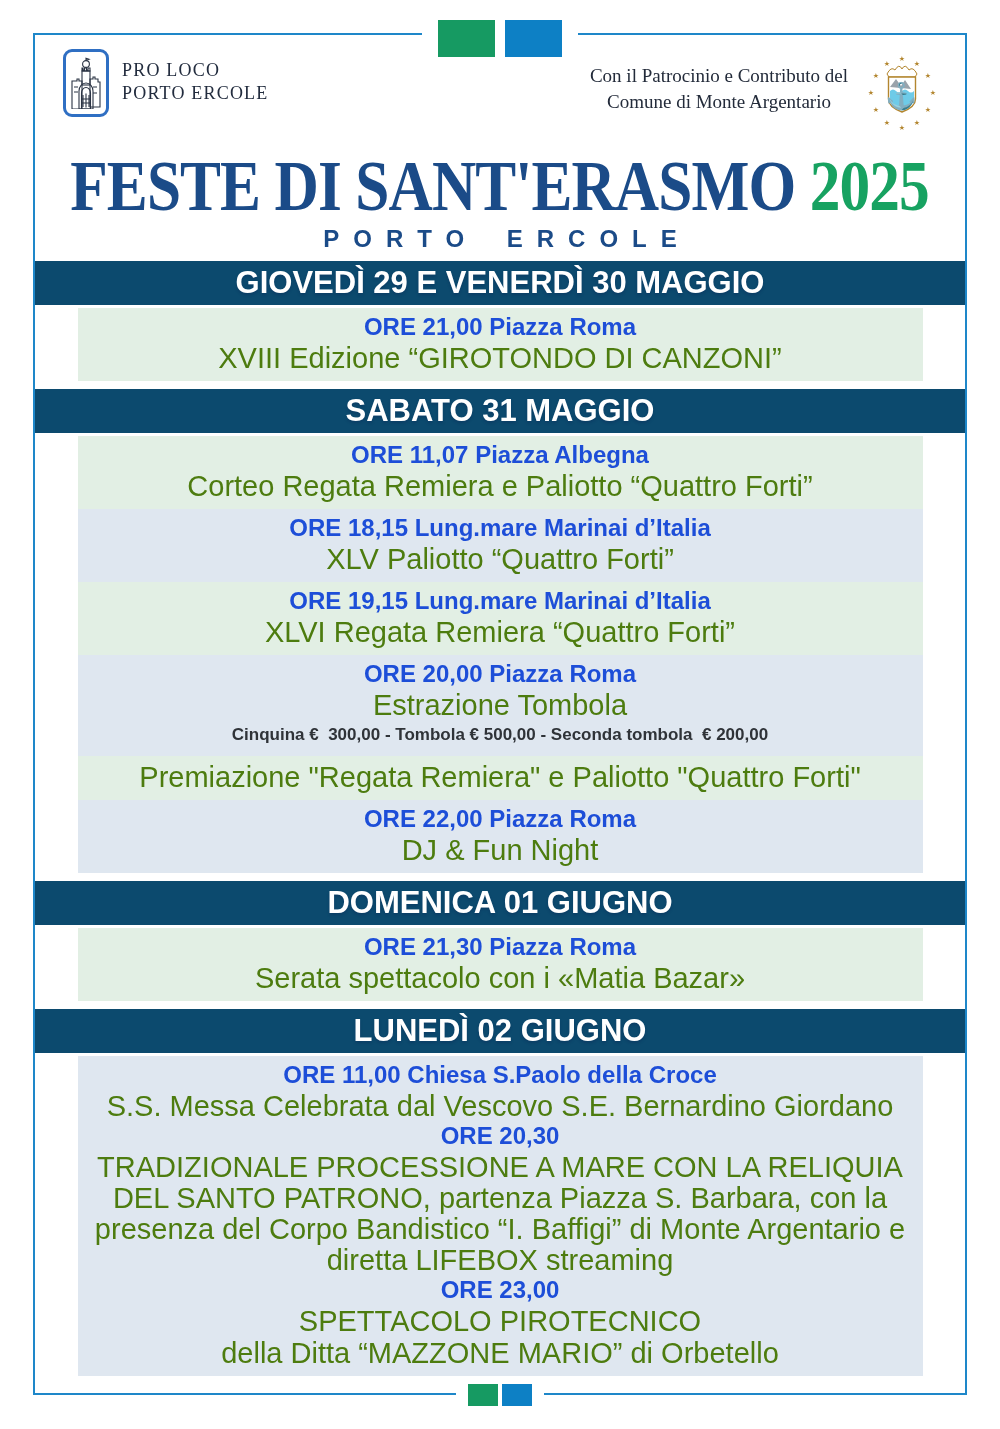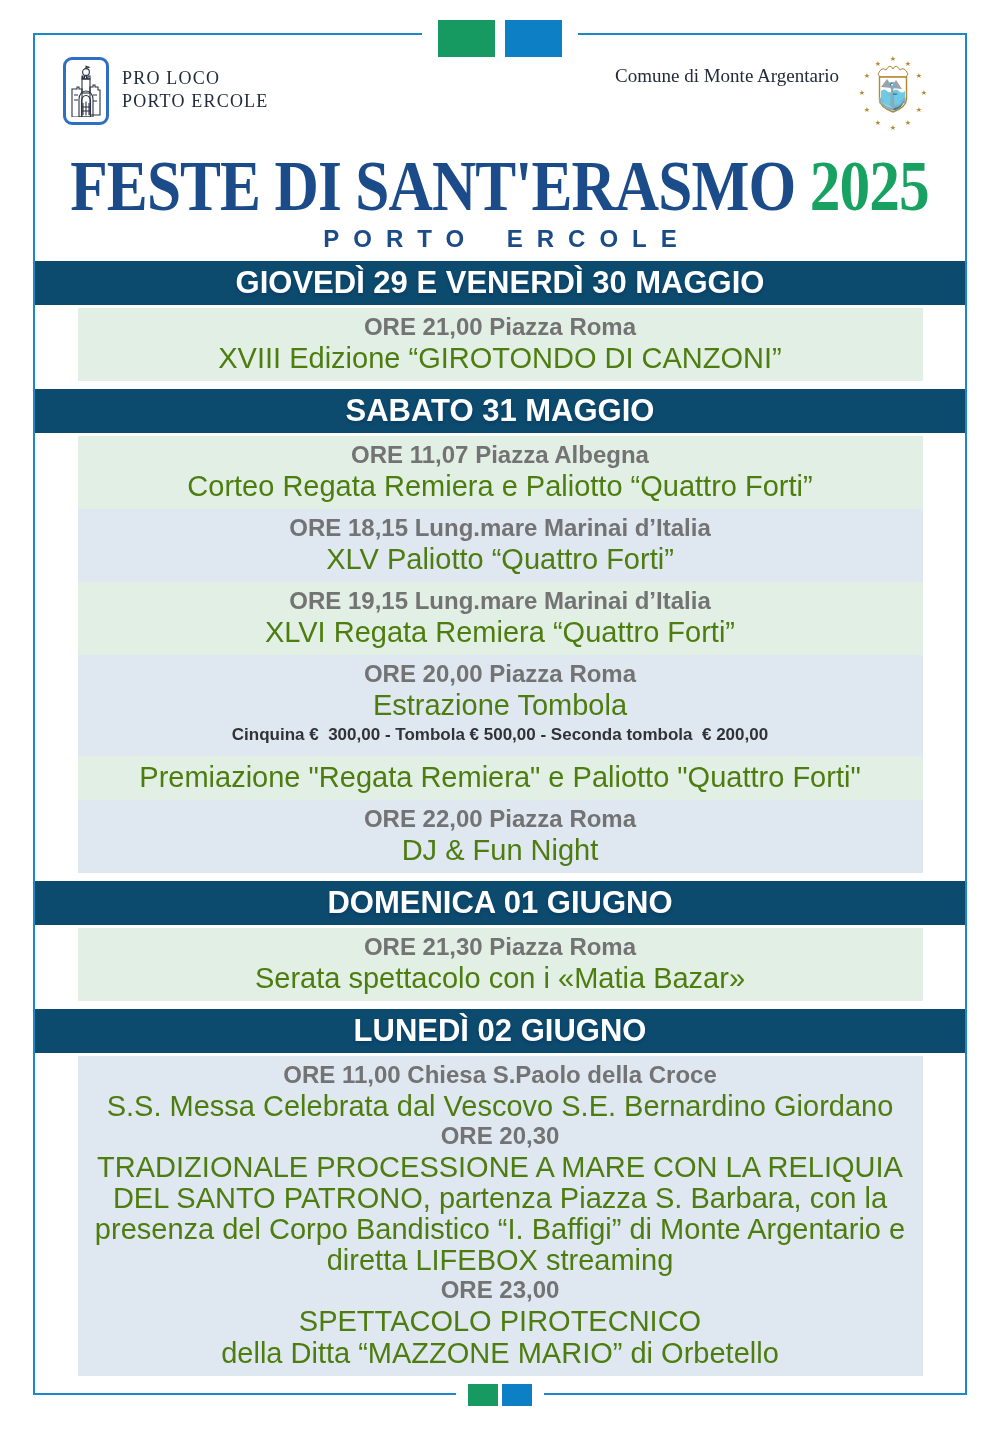--- a/index.html
+++ b/index.html
@@ -10,41 +10,41 @@
   
   .accent-band{position:absolute;left:50%;transform:translateX(-50%);display:flex;align-items:center;background:#ffffff;z-index:5;}
   .accent-top{top:20px;gap:10px;padding:0 16px;}
   .accent-bottom{top:1384px;gap:4px;padding:0 12px;}
   .accent-top .rect{width:57px;height:37px;}
   .accent-bottom .rect{width:30px;height:22px;}
   .rect-green{background:#169a62;}
   .rect-blue{background:#0d80c5;}
 
   
-  .header{display:flex;justify-content:space-between;align-items:center;padding:14px 36px 0 28px;}
+  .header{display:flex;justify-content:space-between;align-items:flex-start;padding:14px 27px 0 28px;}
   .brand{display:flex;align-items:flex-start;}
   .logo-box{width:40px;height:62px;border:3px solid #2f6fc3;border-radius:9px;background:#fff;display:flex;align-items:center;justify-content:center;}
   .brand-text{font-family:"Liberation Serif",serif;font-size:18px;letter-spacing:1.2px;color:#222c3e;line-height:1.3;margin:10px 0 0 13px;}
   .patron{display:flex;align-items:flex-start;}
   .patron-text{font-family:"Liberation Serif",serif;font-size:19px;color:#232b3a;text-align:center;line-height:1.35;margin:14px 18px 0 0;}
 
   
   .title-wrap{text-align:center;margin-top:20px;white-space:nowrap;}
   .title{display:inline-block;font-family:"Liberation Serif",serif;font-weight:700;font-size:66px;line-height:1;color:#1b4b88;transform:scale(0.93,1.08);transform-origin:center;letter-spacing:-1px;}
   .title .year{color:#17a261;}
   .subtitle{text-align:center;font-weight:700;font-size:24px;color:#1b4b88;letter-spacing:14px;word-spacing:8px;margin-top:6px;margin-left:14px;}
 
   
   .banner{background:#0c4a6e;color:#ffffff;text-align:center;font-weight:700;font-size:31px;line-height:44px;height:44px;margin-top:8px;text-shadow:0 2px 3px rgba(10,30,80,.28);letter-spacing:0px;}
   .banner + .panels{margin-top:3px;}
   .panels{margin-bottom:3px;}
   .panel{width:845px;margin:0 auto;text-align:center;padding:5px 10px 7px;box-sizing:border-box;}
   .panel-green{background:#e2efe4;}
   .panel-blue{background:#dfe7f0;}
-  .row-time{color:#737373;font-weight:700;font-size:24px;line-height:28px;}
+  .row-time{color:#1d4ed8;font-weight:700;font-size:24px;line-height:28px;}
   .row-title{color:#4d7c0f;font-weight:400;font-size:29px;line-height:31px;}
   .row-note{color:#2f3338;font-weight:700;font-size:17px;line-height:28px;white-space:pre-wrap;}
   .panel .row-title{margin-top:1px;}
   .panel .row-time + .row-title{margin-top:2px;}
   .panel .row-title + .row-time{}
 
   
   svg{display:block;}
 </style>
 </head>
@@ -80,20 +80,21 @@
         </svg>
       </div>
       <div class="brand-text">
         <div>PRO LOCO</div>
         <div>PORTO ERCOLE</div>
       </div>
     </div>
 
     <div class="patron">
       <div class="patron-text">
+        <div>Con il Patrocinio e Contributo del</div>
         <div>Comune di Monte Argentario</div>
       </div>
 
       <svg width="72" height="84" viewBox="0 0 72 84">
         <g fill="#b3862f" font-size="7" font-family="Liberation Sans, sans-serif" text-anchor="middle">
           <text x="67" y="46">★</text>
             <text x="62" y="29">★</text>
             <text x="51" y="17">★</text>
           <text x="36" y="12">★</text>
             <text x="21" y="17">★</text>

